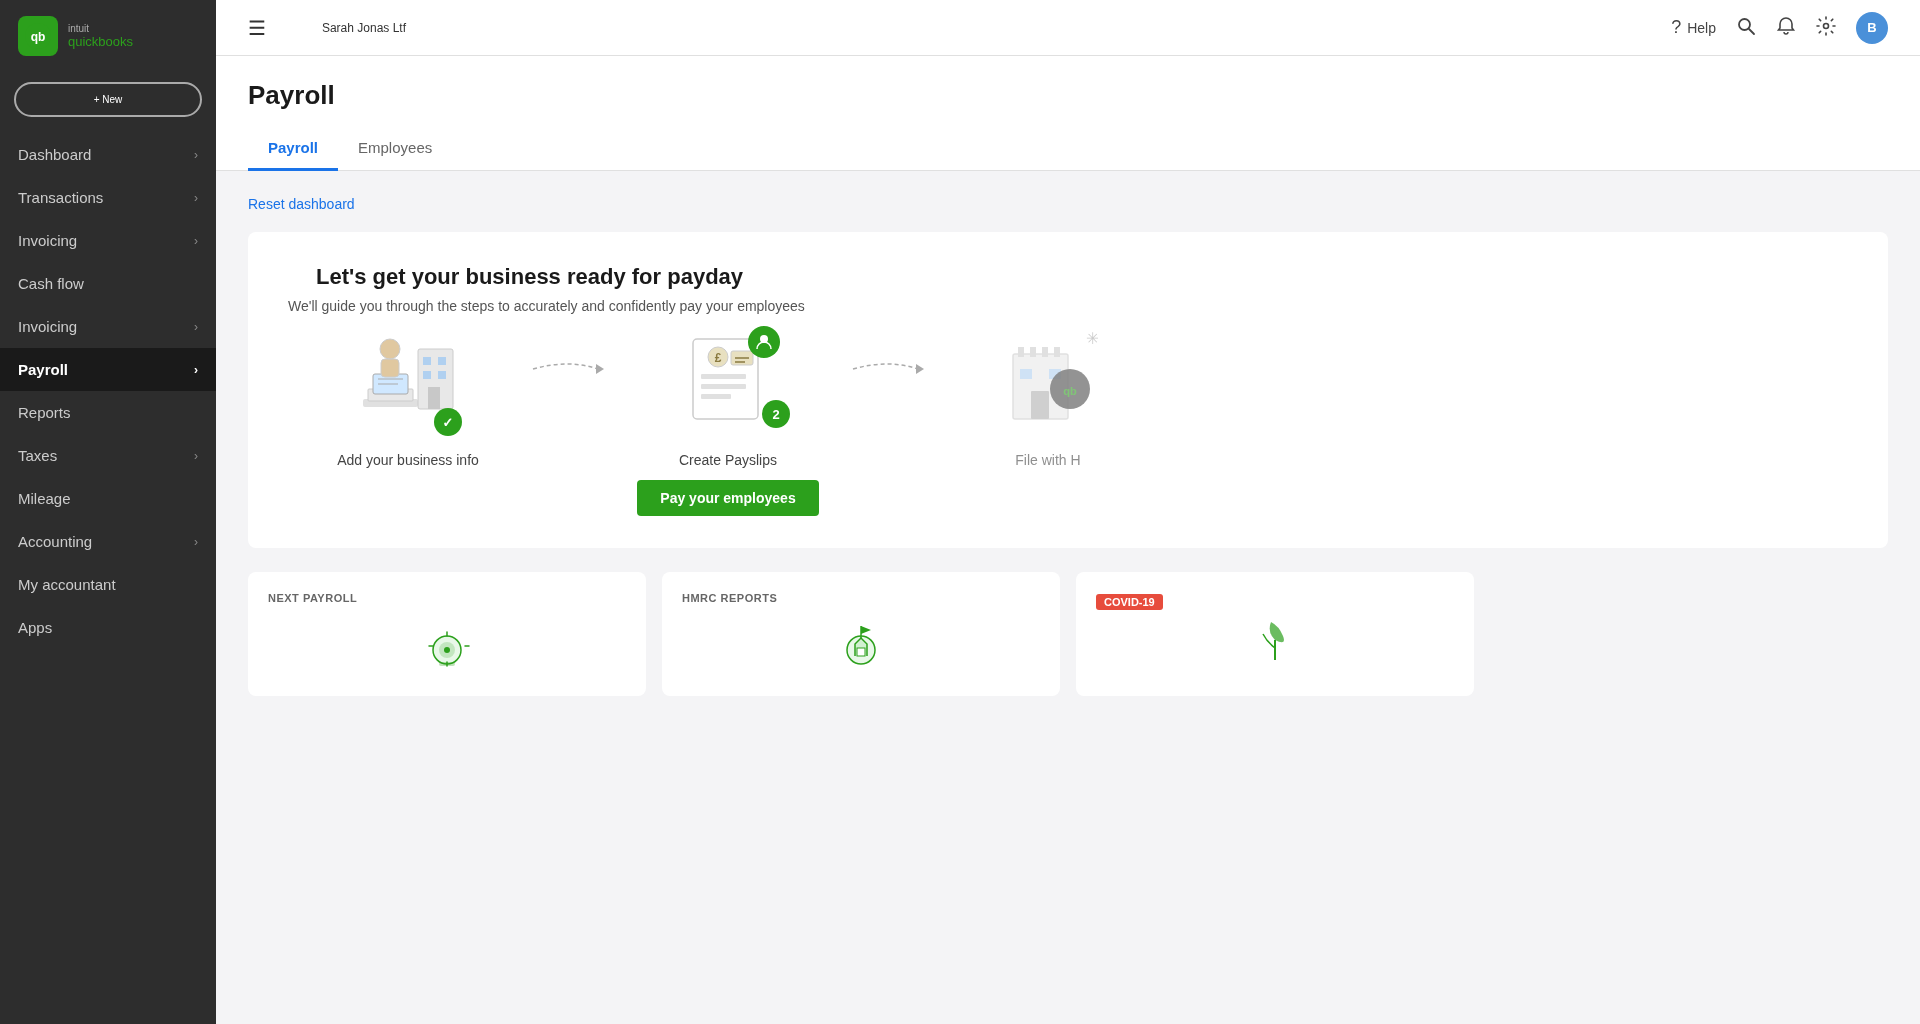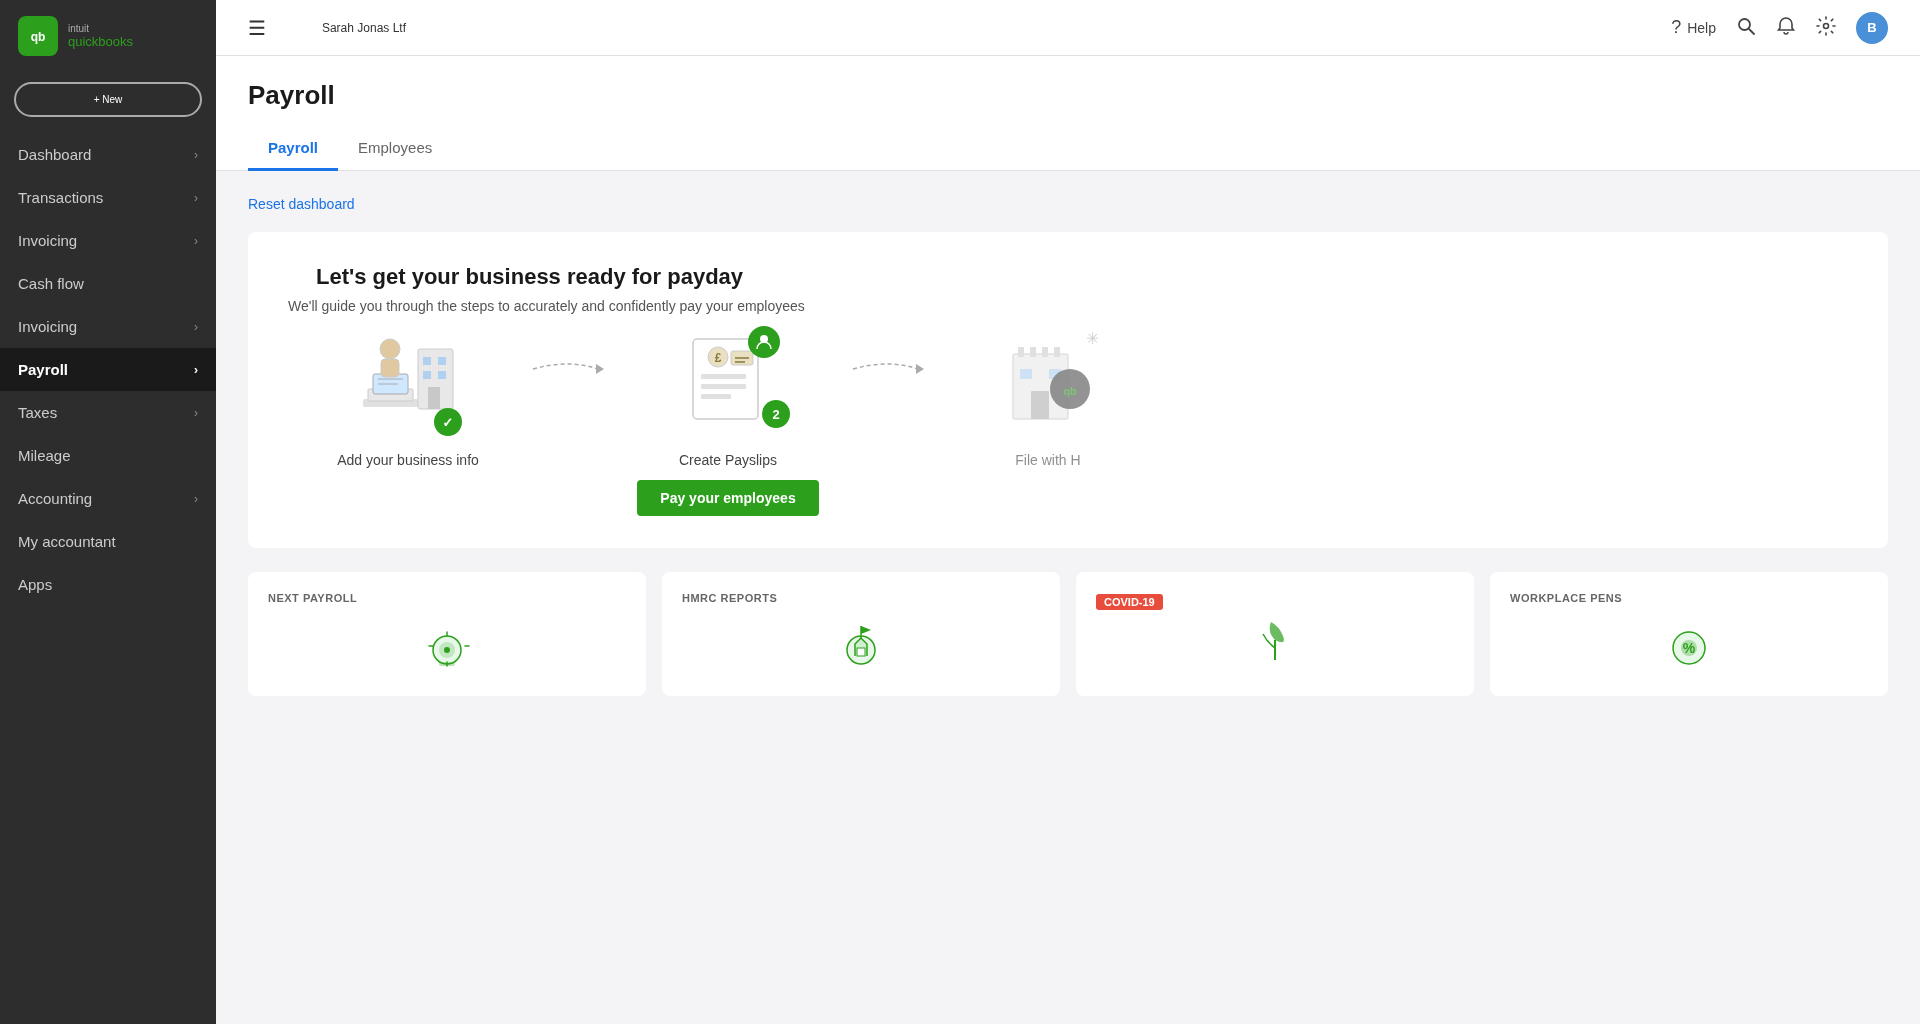--- a/index.html
+++ b/index.html
@@ -369,20 +369,23 @@
     <div class="nav-item">
       <span>Cash flow</span>
     </div>
     <div class="nav-item">
       <span>Invoicing</span>
       <span class="chevron">›</span>
     </div>
     <div class="nav-item active">
       <span>Payroll</span>
       <span class="chevron">›</span>
+    </div>
+    <div class="nav-item">
+      <span>Reports</span>
     </div>
     <div class="nav-item">
       <span>Taxes</span>
       <span class="chevron">›</span>
     </div>
     <div class="nav-item">
       <span>Mileage</span>
     </div>
     <div class="nav-item">
       <span>Accounting</span>
@@ -591,27 +594,17 @@
           </div>
           <div class="card-icon">
             <svg width="56" height="56" viewBox="0 0 56 56" fill="none">
 
               <path d="M28 48 L28 28" stroke="#2ca01c" stroke-width="2"></path>
               <path d="M28 28 Q20 20 24 10 Q32 14 36 24 Q40 34 28 28Z" fill="#2ca01c" opacity="0.7"></path>
               <path d="M28 36 Q20 30 16 22" stroke="#2ca01c" stroke-width="1.5" fill="none"></path>
             </svg>
           </div>
         </div>
-        <div class="bottom-card">
-          <div class="bottom-card-label">WORKPLACE PENS</div>
-          <div class="card-icon">
-            <svg width="56" height="56" viewBox="0 0 56 56" fill="none">
-              <circle cx="28" cy="30" r="16" fill="#e8f8e8" stroke="#2ca01c" stroke-width="1.5"></circle>
-              <circle cx="28" cy="30" r="8" fill="#2ca01c" opacity="0.3"></circle>
-              <text x="28" y="35" text-anchor="middle" fill="#2ca01c" font-size="14" font-weight="bold">%</text>
-            </svg>
-          </div>
-        </div>
       </div>
 
     </div>
   </div>
 </div>
 
 </body></html>

